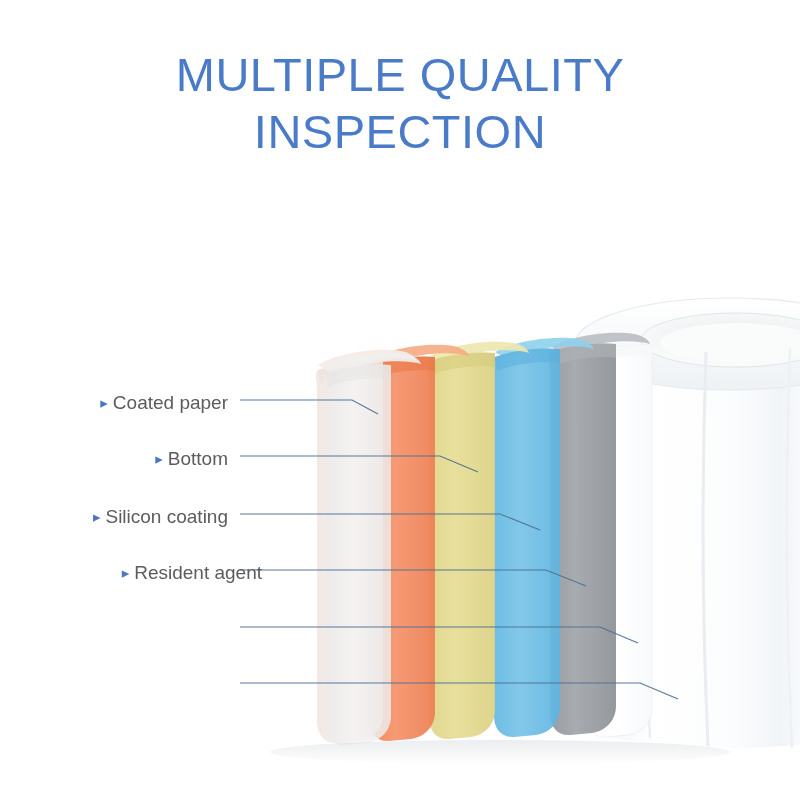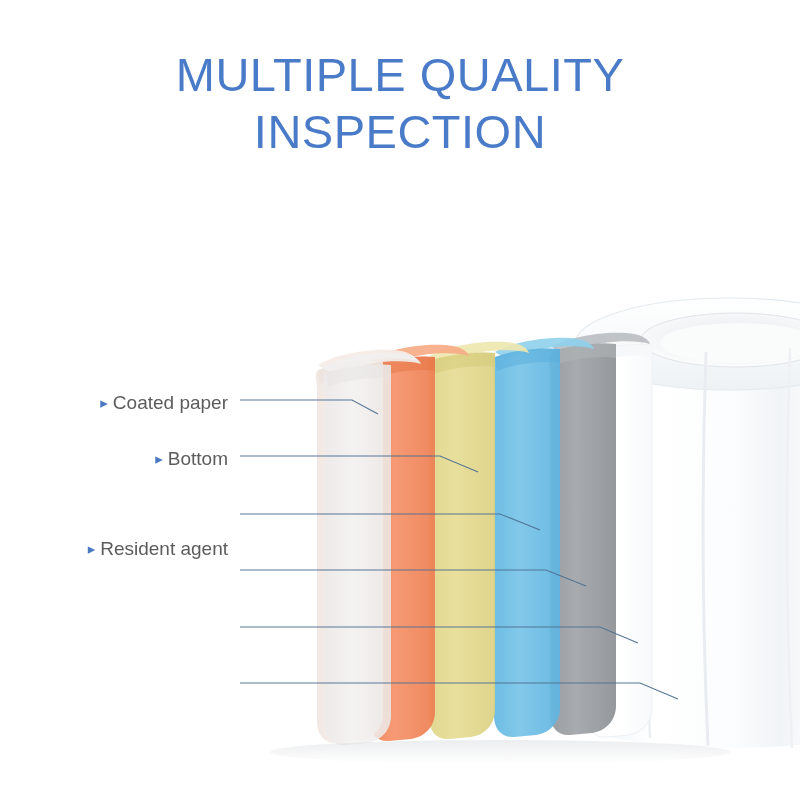--- a/index.html
+++ b/index.html
@@ -285,20 +285,23 @@
 
 
   <div class="label-row" style="top:448px;">
     <span class="bullet">▸</span><span class="label-text">Bottom</span>
   </div>
 
   <div class="label-row" style="top:392px;">
     <span class="bullet">▸</span><span class="label-text">Coated paper</span>
   </div>
 
-
-  <div class="label-row" style="top:538px;">
+  <div class="label-row" style="top:506px;">
+    <span class="bullet">▸</span><span class="label-text">Silicon coating</span>
+  </div>
+
+  <div class="label-row" style="top:562px;padding-left:34px;">
     <span class="bullet">▸</span><span class="label-text">Resident agent</span>
   </div>
 
 
 
 </div>
 
 </body></html>

